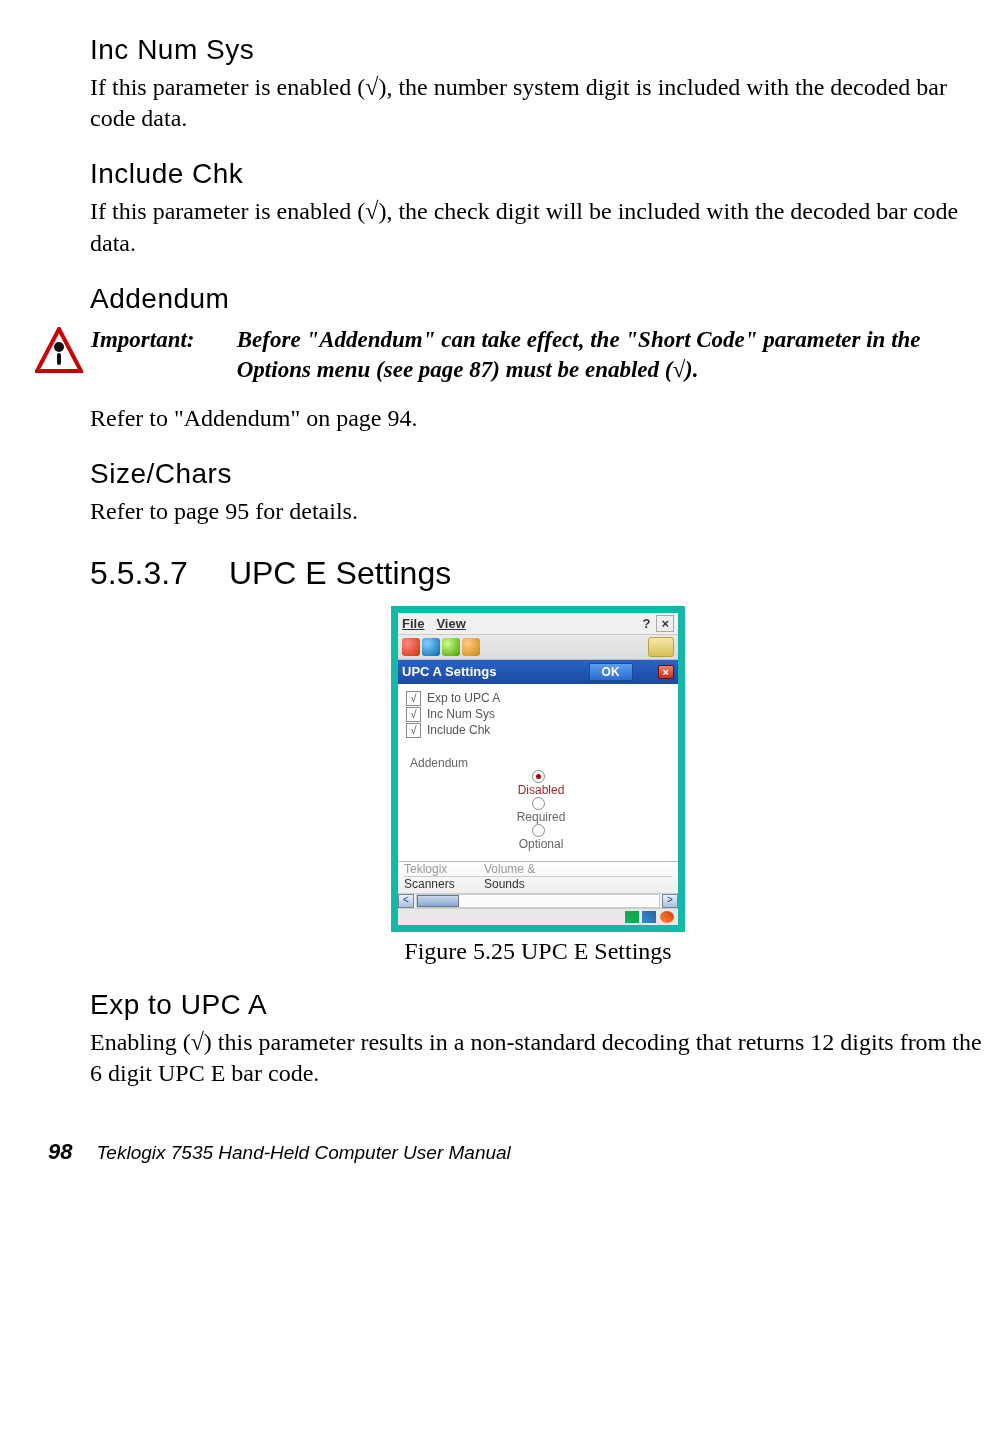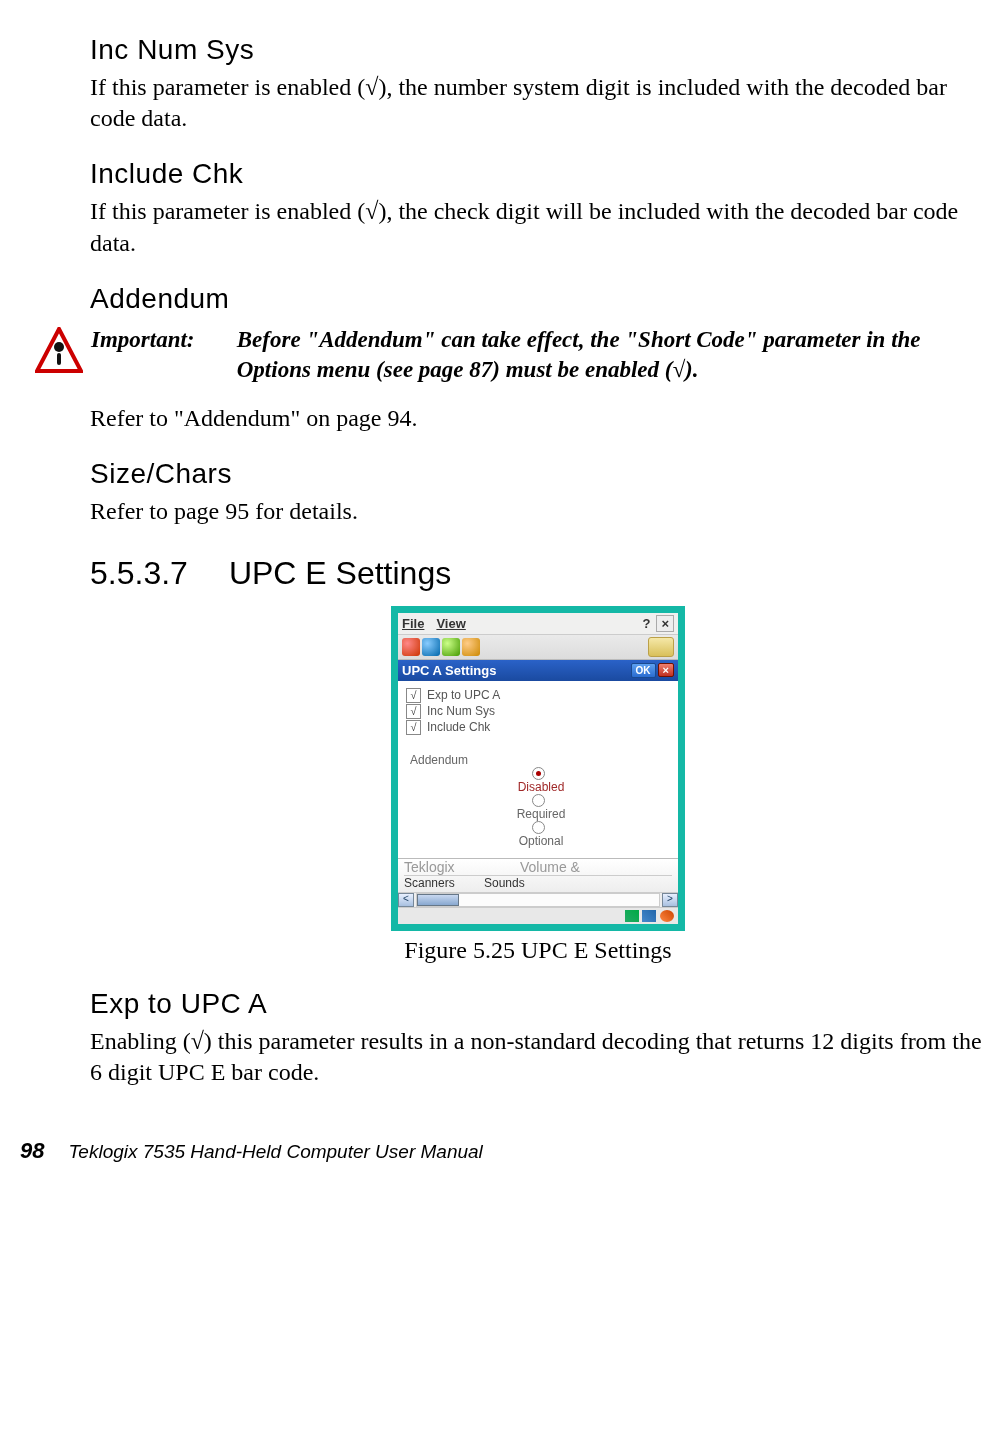--- a/index.html
+++ b/index.html
@@ -158,29 +158,30 @@
     margin-right: 4px;
   }
   .device-titlebar {
     background: linear-gradient(#2a62c8,#1a4aa0);
     color: #fff;
     font-weight: bold;
     font-size: 13px;
     padding: 3px 4px;
     display: flex;
     align-items: center;
+    gap: 23px;
   }
   .device-titlebar .ttl { flex:1; }
   .btn-ok {
     background: linear-gradient(#5da0f0,#2a6cd0);
     border: 1px solid #1a4a90;
     color: #fff;
-    font-size: 10px;
-    font-weight: bold;
-    padding: 1px 4px;
+    font-size: 12px;
+    font-weight: bold;
+    padding: 1px 12px;
     border-radius: 2px;
     margin-right: 2px;
   }
   .btn-x {
     background: linear-gradient(#f08070,#c03020);
     border: 1px solid #701000;
     color: #fff;
     font-size: 11px;
     font-weight: bold;
     padding: 0 4px;
@@ -244,24 +245,23 @@
   .radio-row.selected { color: #a02828; }
   .device-bottom {
     border-top: 1px solid #bbb;
     background: linear-gradient(#fff,#eee);
     font-size: 11px;
     color: #555;
     padding: 0 6px 2px 6px;
   }
   .device-bottom .row1 {
     display: flex;
-    font-size: 14px;
+    font-size: 12px;
     color: #999;
     border-bottom: 1px solid #ccc;
-    gap: 36px;
   }
   .device-bottom .row1 span { width: 80px; }
   .device-bottom .row2 {
     display: flex;
     font-size: 12px;
     color: #333;
     font-weight: normal;
   }
   .device-bottom .row2 span { width: 80px; }
   .device-scroll {
@@ -319,20 +319,21 @@
     display: flex;
     align-items: baseline;
     margin-top: 50px;
     font-family: Arial, Helvetica, sans-serif;
     font-style: italic;
   }
   .footer .pagenum {
     font-size: 22px;
     font-weight: bold;
     margin-right: 24px;
+    margin-left: 28px;
   }
   .footer .title {
     font-size: 19px;
   }
 </style>
 </head>
 <body>
 
 <div class="page">
 

